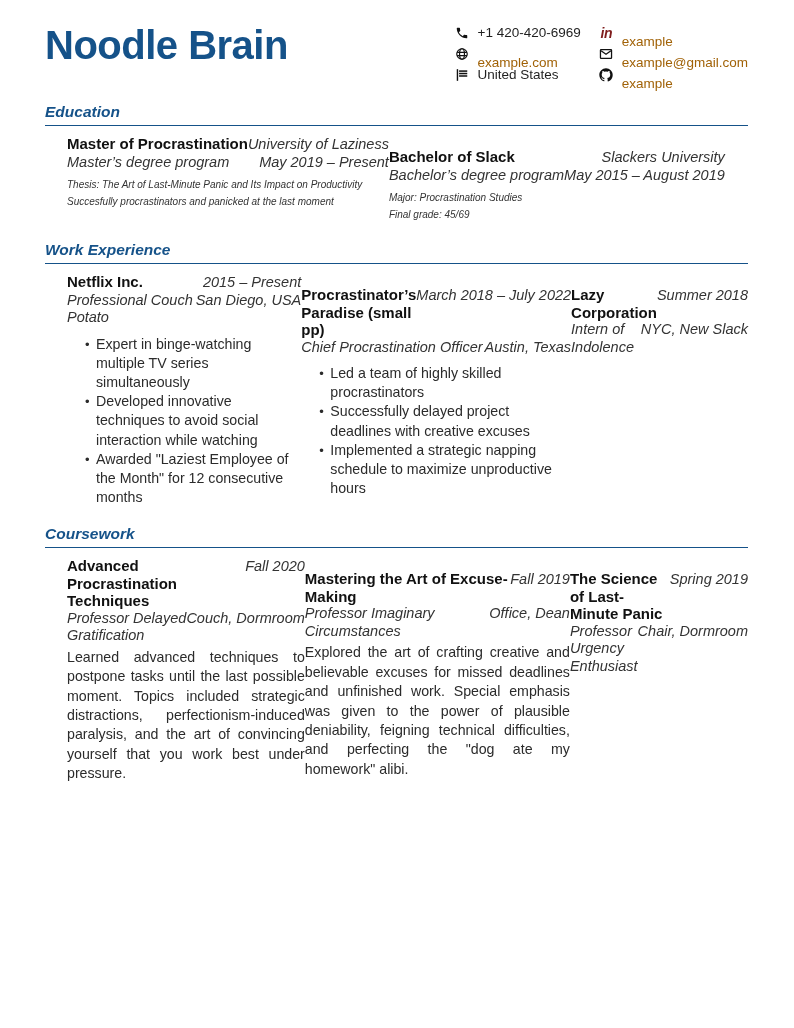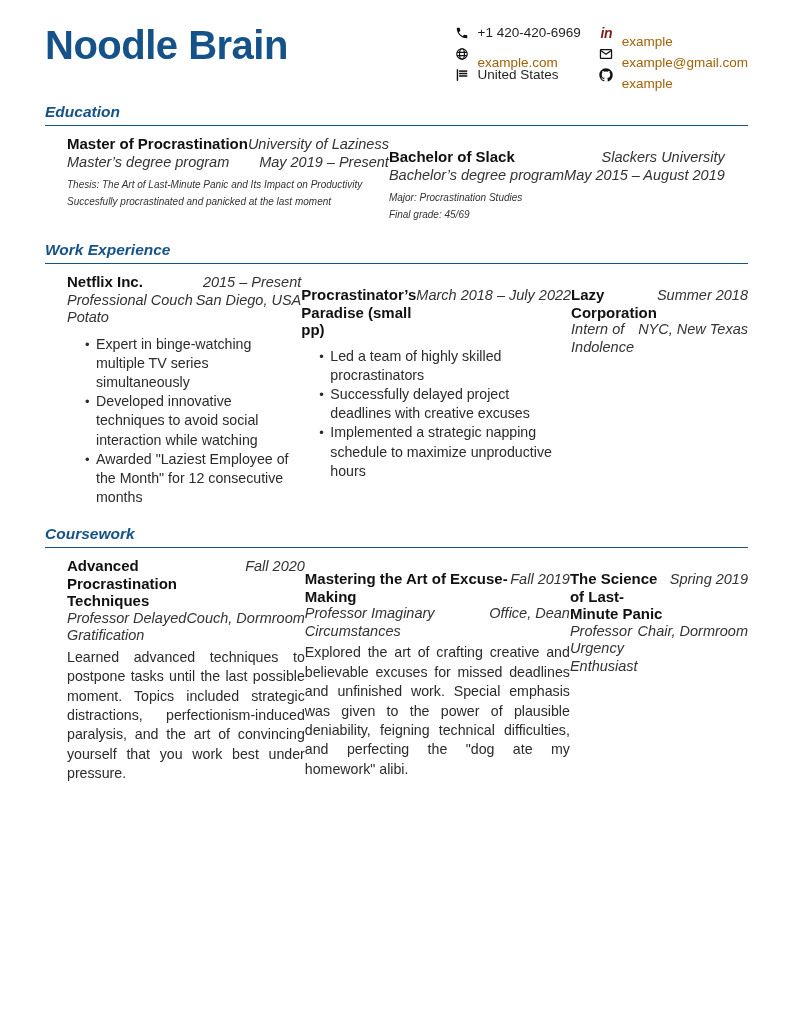--- a/index.html
+++ b/index.html
@@ -133,21 +133,21 @@
         <div class="erow">
           <span class="e-title">Master of Procrastination</span>
           <span class="e-right">University of Laziness</span>
         </div>
         <div class="erow">
           <span class="e-sub">Master’s degree program</span>
           <span class="e-right">May 2019 – Present</span>
         </div>
         <div class="details">
           <div>Thesis: The Art of Last-Minute Panic and Its Impact on Productivity</div>
-          <div>Succesfully procrastinated and panicked at the last moment</div>
+          <div>Succesfully procrastinators and panicked at the last moment</div>
         </div>
       </article>
 
       <article class="entry">
         <div class="erow">
           <span class="e-title">Bachelor of Slack</span>
           <span class="e-right">Slackers University</span>
         </div>
         <div class="erow">
           <span class="e-sub">Bachelor’s degree program</span>
@@ -181,35 +181,39 @@
           <li>Developed innovative techniques to avoid social interaction while watching</li>
           <li>Awarded "Laziest Employee of the Month" for 12 consecutive months</li>
         </ul>
       </article>
 
       <article class="entry">
         <div class="erow">
           <span class="e-title">Procrastinator’s Paradise (small pp)</span>
           <span class="e-right">March 2018 – July 2022</span>
         </div>
+        <div class="erow">
+          <span class="e-sub">Chief Procrastination Officer</span>
+          <span class="e-right">Austin, Texas</span>
+        </div>
         <ul class="bullets">
           <li>Led a team of highly skilled procrastinators</li>
           <li>Successfully delayed project deadlines with creative excuses</li>
           <li>Implemented a strategic napping schedule to maximize unproductive hours</li>
         </ul>
       </article>
 
       <article class="entry">
         <div class="erow">
           <span class="e-title">Lazy Corporation</span>
           <span class="e-right">Summer 2018</span>
         </div>
         <div class="erow">
           <span class="e-sub">Intern of Indolence</span>
-          <span class="e-right">NYC, New Texas</span>
+          <span class="e-right">NYC, New Slack</span>
         </div>
       </article>
 
     </div>
   </section>
 
   <section>
     <h2 class="sec-title">Coursework</h2>
     <hr class="sec-rule">
     <div class="entries">

